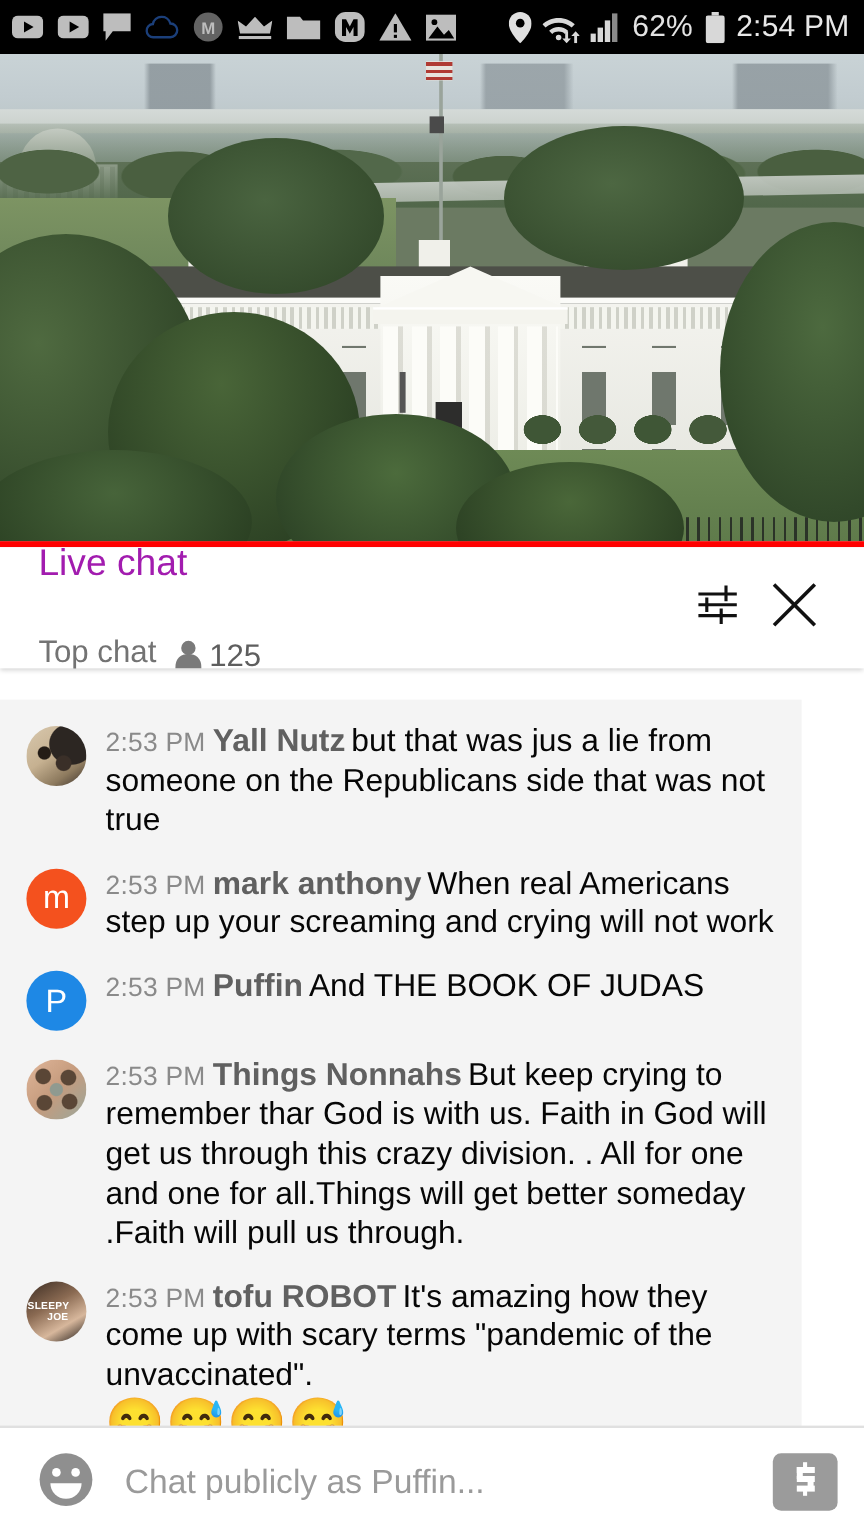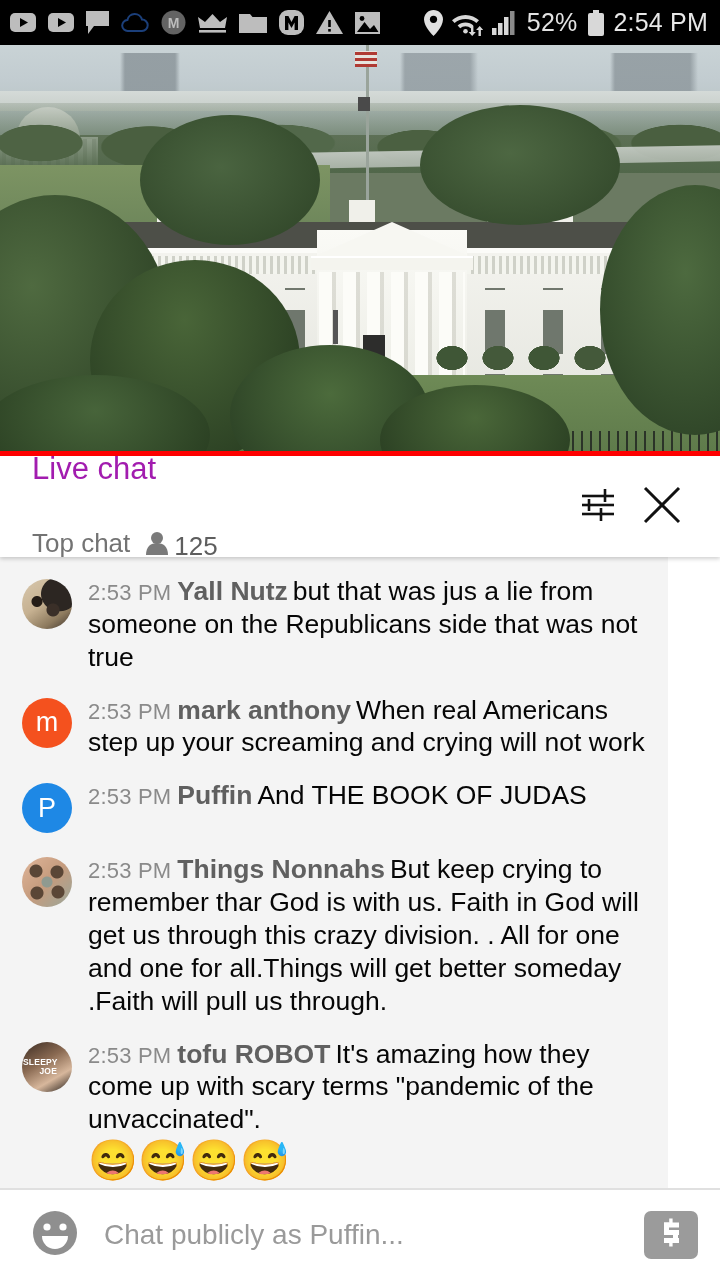--- a/index.html
+++ b/index.html
@@ -199,27 +199,27 @@
   .chat-header{
     position:absolute; top:456px; left:0; width:720px; height:101px;
     background:#fff; display:flex; align-items:center; padding:0 26px 0 32px;
     box-shadow:0 2px 4px rgba(0,0,0,.18);
     z-index:5;
   }
   .ch-text{ flex:1; }
   .ch-title{ font-size:31px; color:#a21caf; line-height:1.15; font-weight:400; }
   .ch-sub{ display:flex; align-items:center; gap:16px; margin-top:6px; }
   .ch-subtxt{ font-size:26px; color:#737373;margin-top:33px; }
-  .ch-count{ display:flex; align-items:flex-start; gap:6px;margin-top:39px; }
+  .ch-count{ display:flex; align-items:flex-end; gap:6px;margin-top:39px; }
   .ch-counttxt{ font-size:26px; color:#5e5e5e; }
   .hdr-btn{ width:64px; height:64px; display:flex; align-items:center; justify-content:center; }
 
   
   .chat-scroll{
-    position:absolute; top:557px; left:0; width:668px; height:631px;
+    position:absolute; top:583px; left:0; width:668px; height:631px;
     background:#f4f4f4; overflow:hidden; padding-top:8px;
   }
   .msg{ display:flex; padding:10px 18px 10px 22px; }
   .avatar{
     width:50px; height:50px; border-radius:50%; flex:0 0 50px;
     margin-right:16px; margin-top:4px; overflow:hidden;
     display:flex; align-items:center; justify-content:center;
     font-size:27px; color:#fff; position:relative;
   }
   .mbody{ flex:1; font-size:26.5px; line-height:1.24; color:#0a0a0a; word-wrap:break-word; }
@@ -361,21 +361,21 @@
         </svg>
       </span>
       <span class="sb-ico">
         <svg width="26" height="24" viewBox="0 0 26 24">
           <rect x="0" y="17" width="4.5" height="7" fill="#d8d8d8"></rect>
           <rect x="6" y="12" width="4.5" height="12" fill="#d8d8d8"></rect>
           <rect x="12" y="6" width="4.5" height="18" fill="#d8d8d8"></rect>
           <rect x="18" y="0" width="4.5" height="24" fill="#8a8a8a"></rect>
         </svg>
       </span>
-      <span class="pct sb-txt">52%</span>
+      <span class="pct sb-txt">62%</span>
       <span class="sb-ico">
         <svg width="16" height="26" viewBox="0 0 16 26">
             <rect x="5" y="0" width="6" height="3" fill="#d8d8d8"></rect>
             <rect x="0" y="3" width="16" height="23" rx="2" fill="#d8d8d8"></rect>
           </svg>
       </span>
       <span class="sb-txt">2:54 PM</span>
     </div>
   </div>
 

